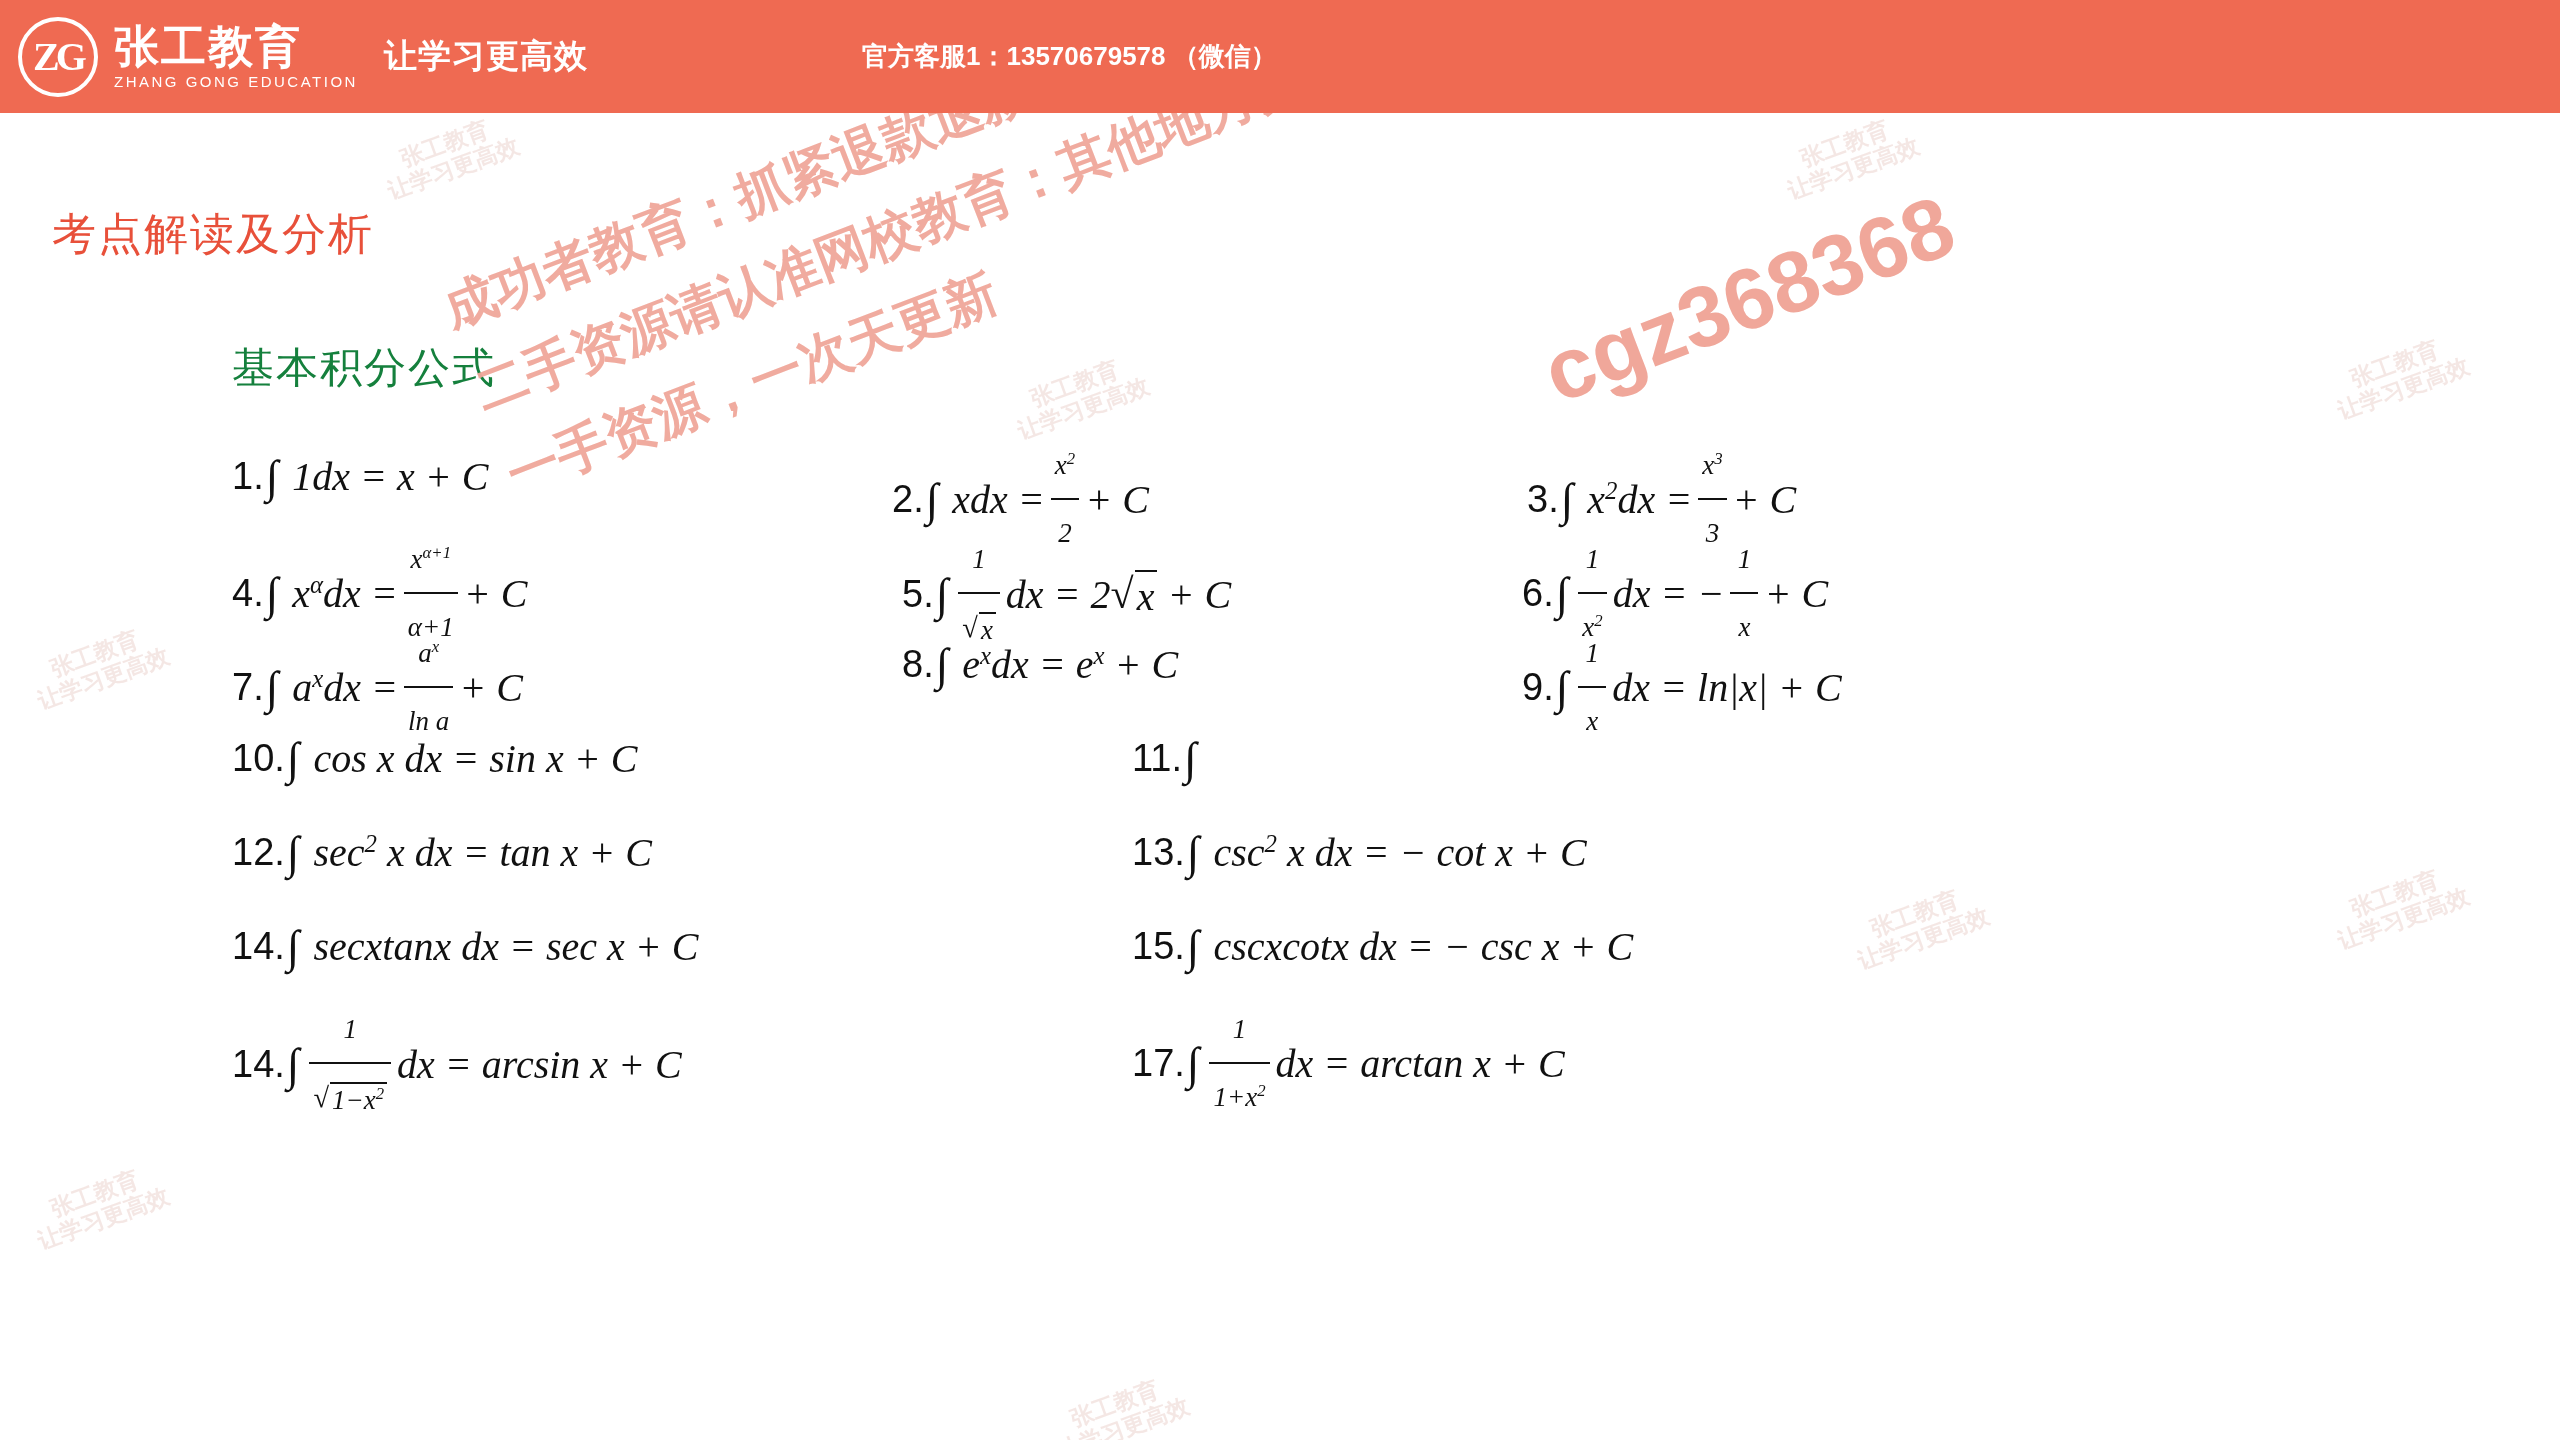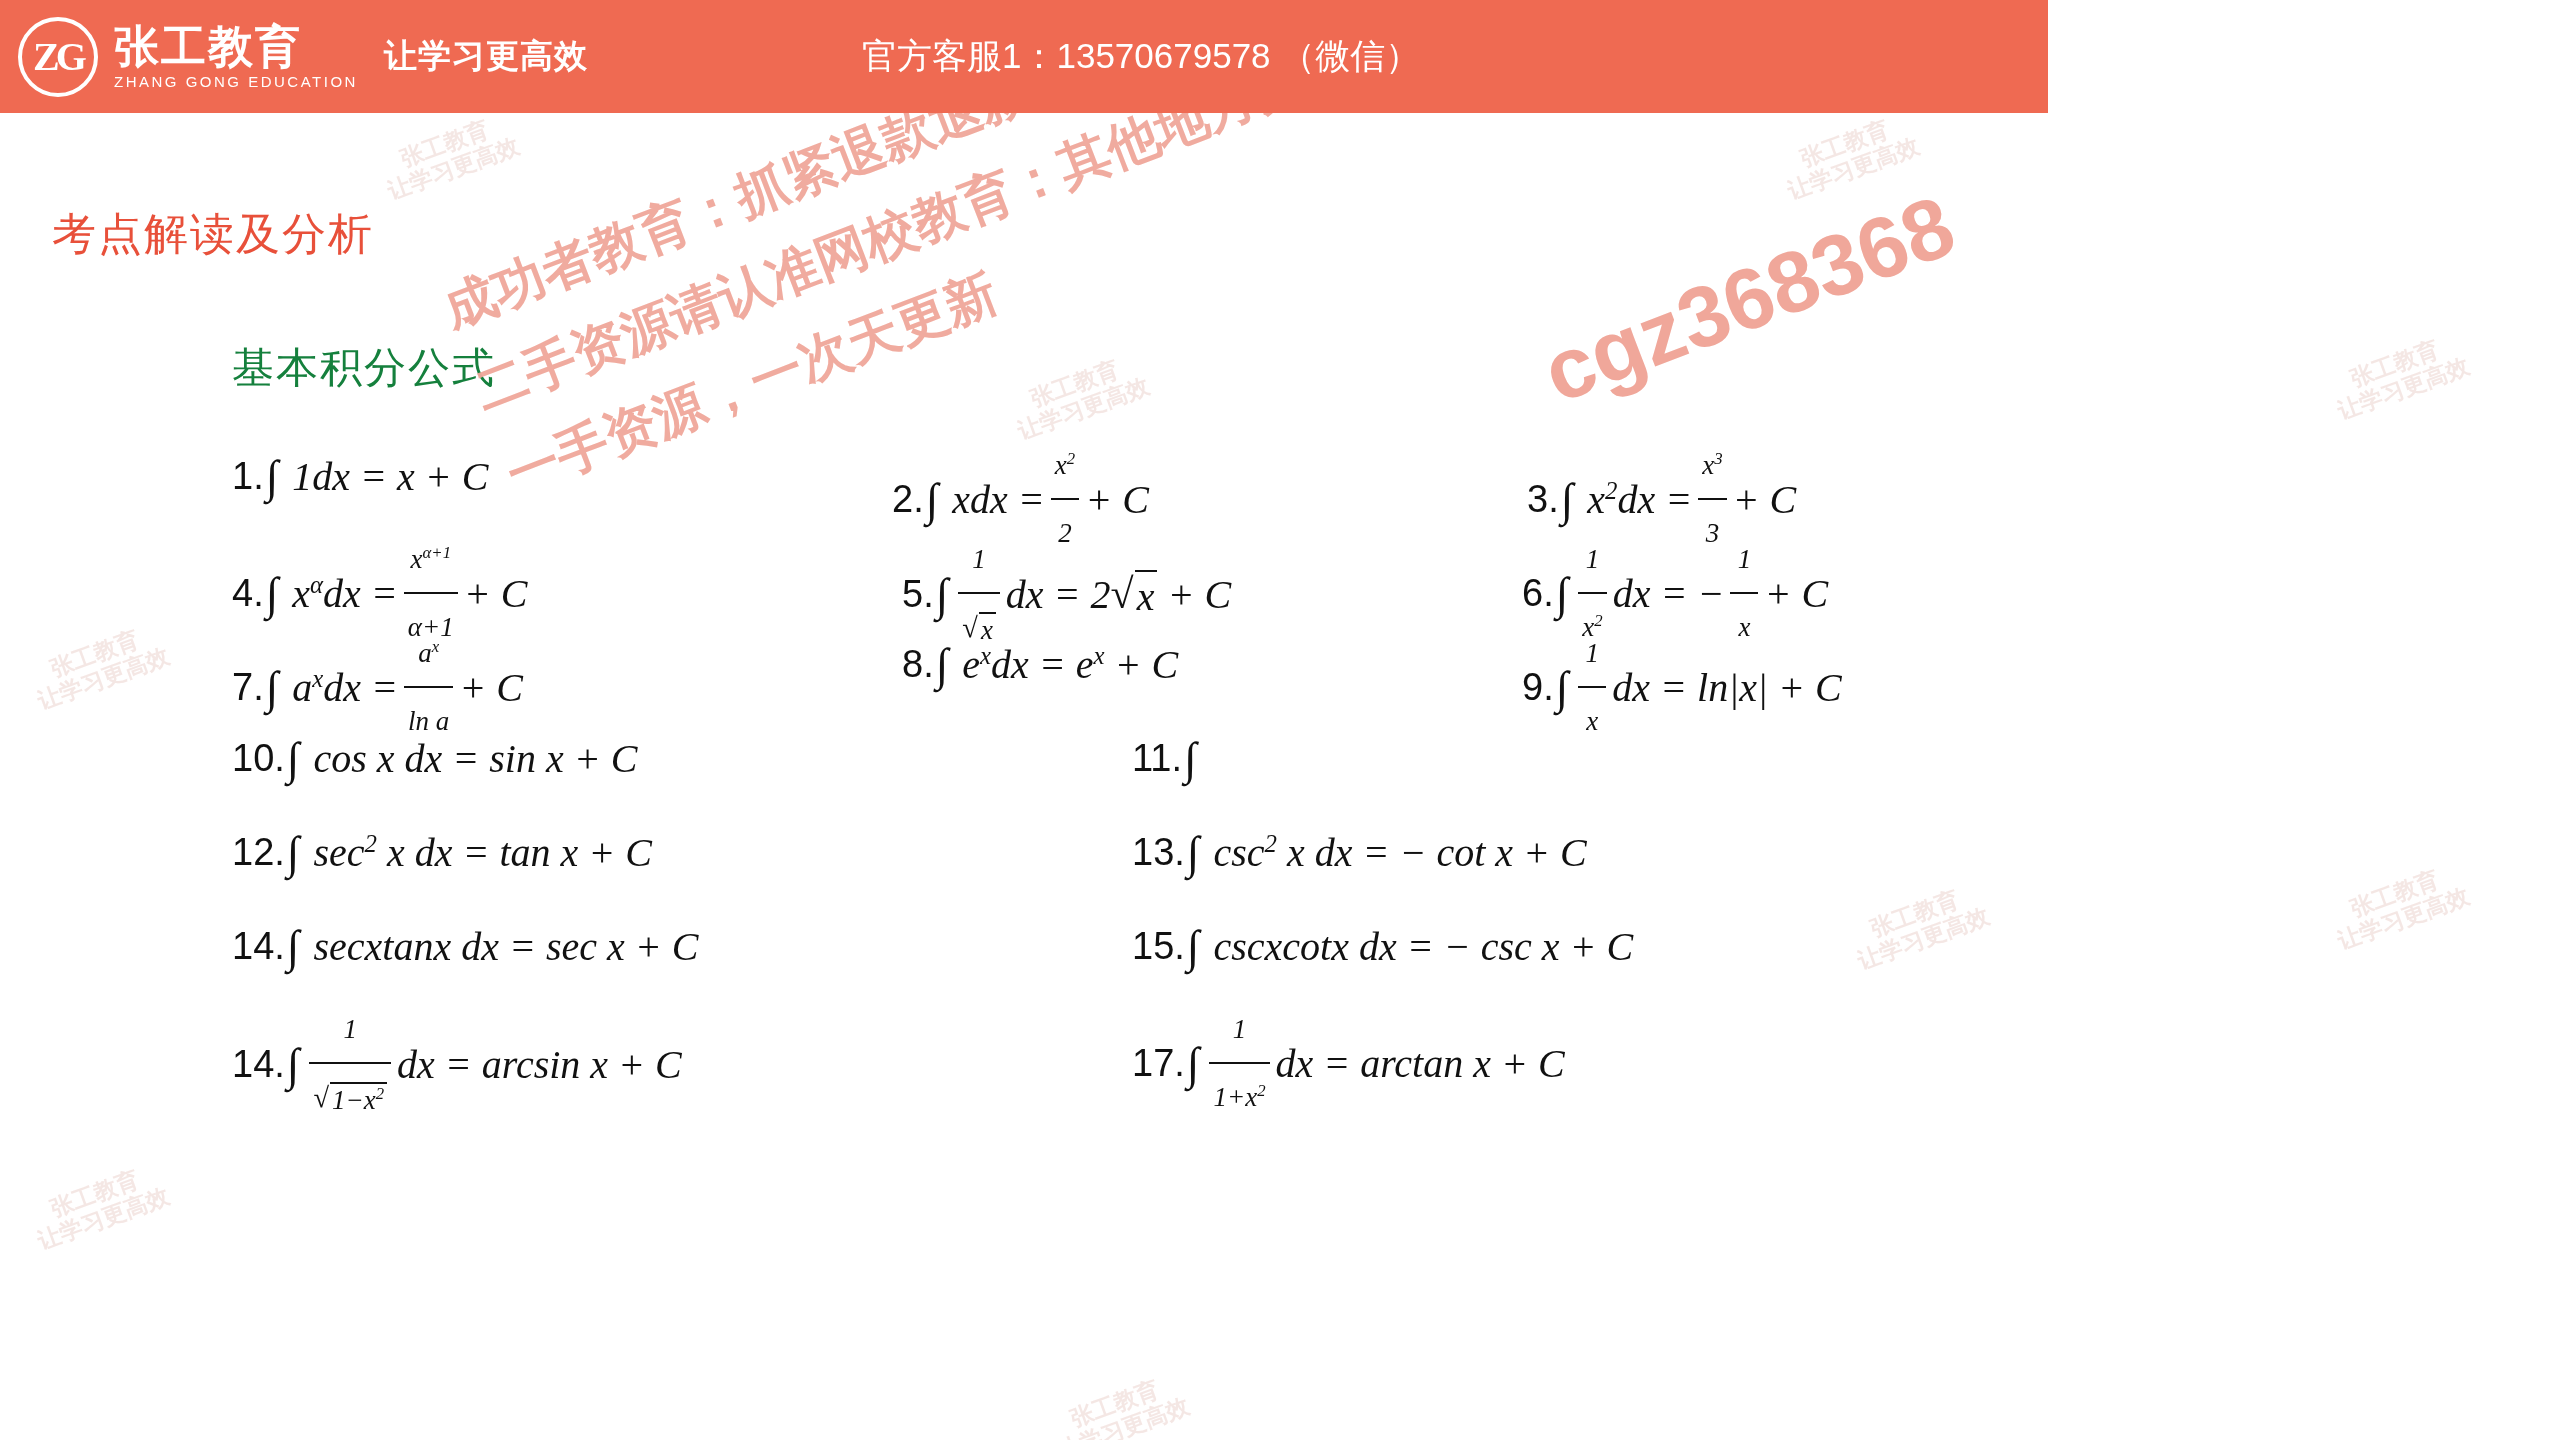--- a/index.html
+++ b/index.html
@@ -12,21 +12,21 @@
     height: 1440px;
     position: relative;
     overflow: hidden;
     font-family: "Liberation Sans", sans-serif;
   }
 
   
   .header {
     position: absolute;
     left: 0; top: 0;
-    width: 2048px;
+    width: 2560px;
     height: 113px;
     background: #ef6a52;
     display: flex;
     align-items: center;
     z-index: 5;
   }
   .logo-block {
     display: flex;
     align-items: center;
     margin-left: 18px;
@@ -63,23 +63,24 @@
   }
   .logo-slogan {
     color: #ffffff;
     font-size: 33px;
     font-weight: bold;
     margin-left: 26px;
     letter-spacing: 1px;
   }
   .service {
     color: #ffffff;
-    font-size: 35px;
+    font-size: 26px;
     position: absolute;
     white-space: nowrap;
+    font-weight: bold;
   }
   .service-1 { left: 862px; }
   .service-2 { left: 1653px; }
 
   
   .section-title {
     position: absolute;
     left: 52px;
     top: 205px;
     font-size: 44px;

